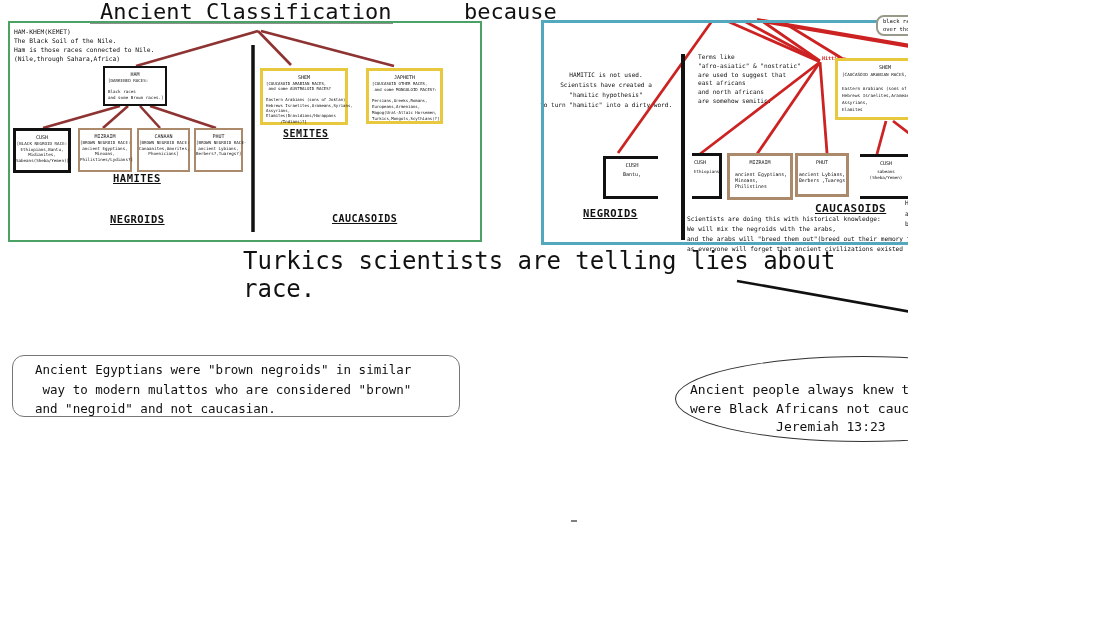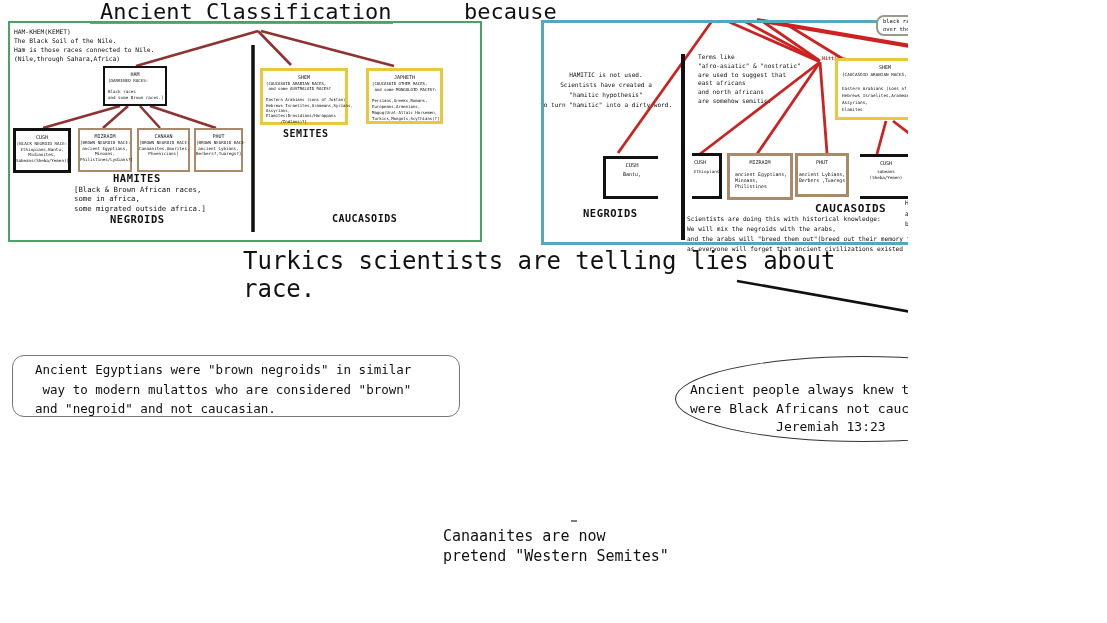--- a/index.html
+++ b/index.html
@@ -7,21 +7,21 @@
         font-family:"DejaVu Sans Mono",monospace;color:#111;}
   .abs{position:absolute;box-sizing:border-box;}
   .pre{white-space:pre;}
   .title{font-size:22px;z-index:6;}
   #ancient-panel{left:8px;top:21px;width:474px;height:221px;border:2px solid #4ca264;z-index:5;}
   #modern-panel{left:541px;top:20px;width:512px;height:225px;border:3px solid #54a8bd;z-index:5;}
   .boxtitle{font-size:5px;line-height:8px;text-align:center;padding-top:2px;}
   .boxlines{font-size:4.2px;line-height:5.7px;}
   .ctr{text-align:center;}
   .lft{text-align:left;}
-  .lbl{font-weight:bold;font-size:10.5px;letter-spacing:0.5px;}
+  .lbl{font-weight:bold;font-size:10.5px;letter-spacing:0.5px;text-decoration:underline;}
   svg{position:absolute;left:0;top:0;z-index:2;}
   .boxz{z-index:4;background:#fff;}
   .txtz{z-index:3;}
 </style>
 </head>
 <body>
 
 <div id="page">
 
   <div class="abs title" style="left:100px;top:-1px;">Ancient Classification</div>
@@ -99,23 +99,20 @@
 Phoenicians]</div>
   </div>
   <div class="abs boxz" style="left:194px;top:128px;width:49px;height:44px;border:2.5px solid #aa8a6b;">
     <div class="boxtitle">PHUT</div>
     <div class="boxlines pre ctr">[BROWN NEGROID RACE-
 ancient Lybians,
 Berbers?,Tuaregs?]</div>
   </div>
 
   <div class="abs lbl txtz" style="left:113px;top:172px;">HAMITES</div>
-  <div class="abs pre txtz" style="left:74px;top:185px;font-size:7.3px;line-height:9.3px;">[Black &amp; Brown African races,
-some in africa,
-some migrated outside africa.]</div>
   <div class="abs lbl txtz" style="left:110px;top:213px;">NEGROIDS</div>
 
   <div class="abs boxz" style="left:260px;top:68px;width:88px;height:57px;border:3px solid #e8c83d;">
     <div class="boxtitle">SHEM</div>
     <div class="boxlines pre lft" style="padding-left:3px;font-size:4px;line-height:5.4px;">[CAUCASOID ARABIAN RACES,
  and some AUSTRALOID RACES?
 
 Eastern Arabians (sons of Joktan)
 Hebrews Israelites,Arameans,Syrians,
 Assyrians,
@@ -219,15 +216,13 @@
 
   <div class="abs pre" style="left:12px;top:355px;width:448px;height:62px;border:1.5px solid #777;border-radius:12px;font-size:12.5px;line-height:19.5px;padding:4px 0 0 22px;">Ancient Egyptians were "brown negroids" in similar
  way to modern mulattos who are considered "brown"
 and "negroid" and not caucasian.</div>
 
   <div class="abs" style="left:675px;top:356px;width:376px;height:86px;border:1.5px solid #333;border-radius:50%;"></div>
   <div class="abs pre" style="left:690px;top:381px;font-size:13px;line-height:18.5px;">Ancient people always knew that Ethiopians
 were Black Africans not caucasians.
            Jeremiah 13:23</div>
 
-  <div class="abs pre" style="left:443px;top:526px;font-size:15px;line-height:20px;">Canaanites are now
-pretend "Western Semites"</div>
 </div>
 
 </body></html>

